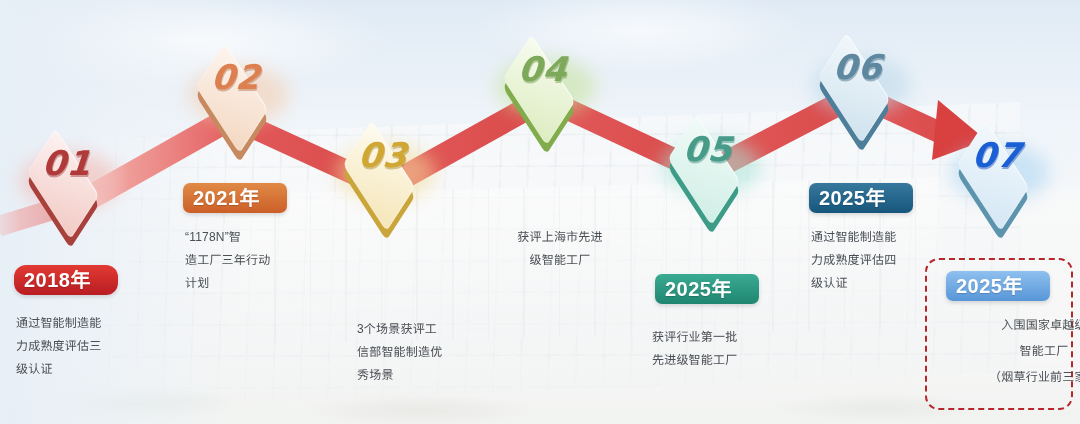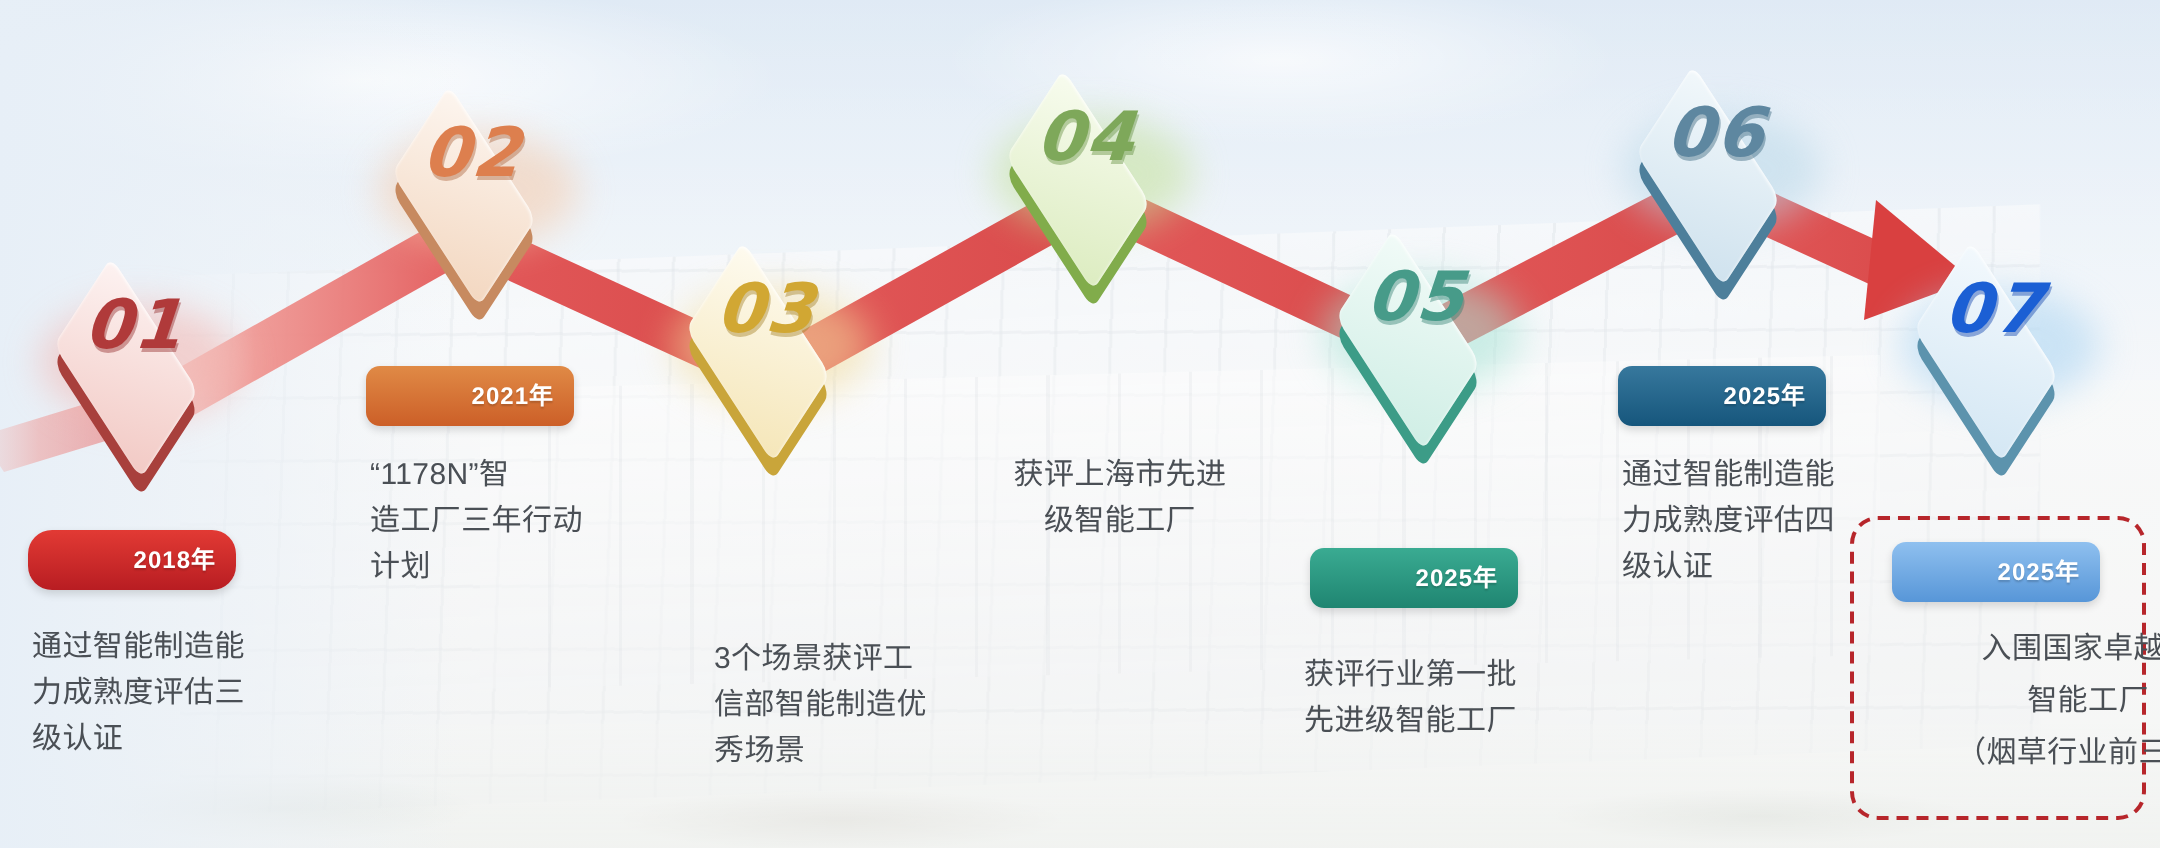--- a/index.html
+++ b/index.html
@@ -126,36 +126,36 @@
   }
 
   
   .badge {
     position: absolute;
     height: 30px;
     line-height: 30px;
     padding: 0 10px;
     min-width: 104px;
     box-sizing: border-box;
-    text-align: right;
+    text-align: left;
     border-radius: 7px;
     color: #ffffff;
-    font-size: 12px;
+    font-size: 20px;
     font-weight: 700;
     letter-spacing: .5px;
     text-shadow: 0 1px 1px rgba(0,0,0,.18);
     box-shadow: 0 2px 4px rgba(0,0,0,.14);
   }
 
   
   .desc {
     position: absolute;
     width: 130px;
     color: #4a4f55;
-    font-size: 15px;
+    font-size: 12px;
     line-height: 23px;
     letter-spacing: .2px;
     white-space: pre-line;
   }
   .desc.center { text-align: center; }
 
   
   .highlight-box {
     position: absolute;
     left: 925px;

